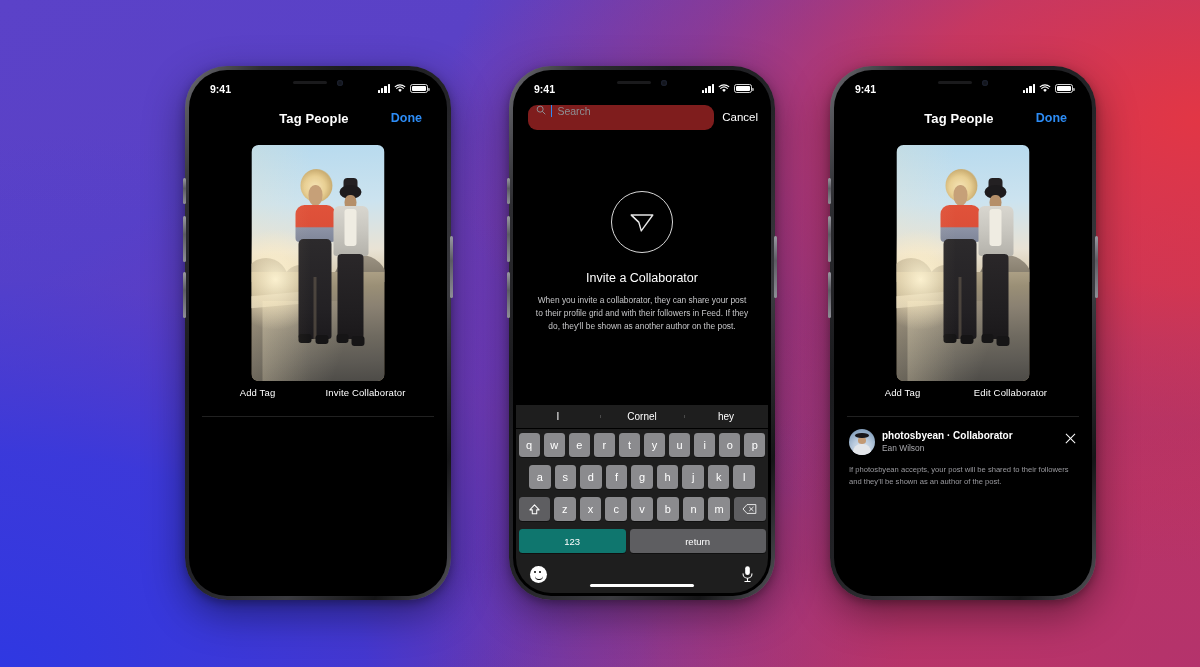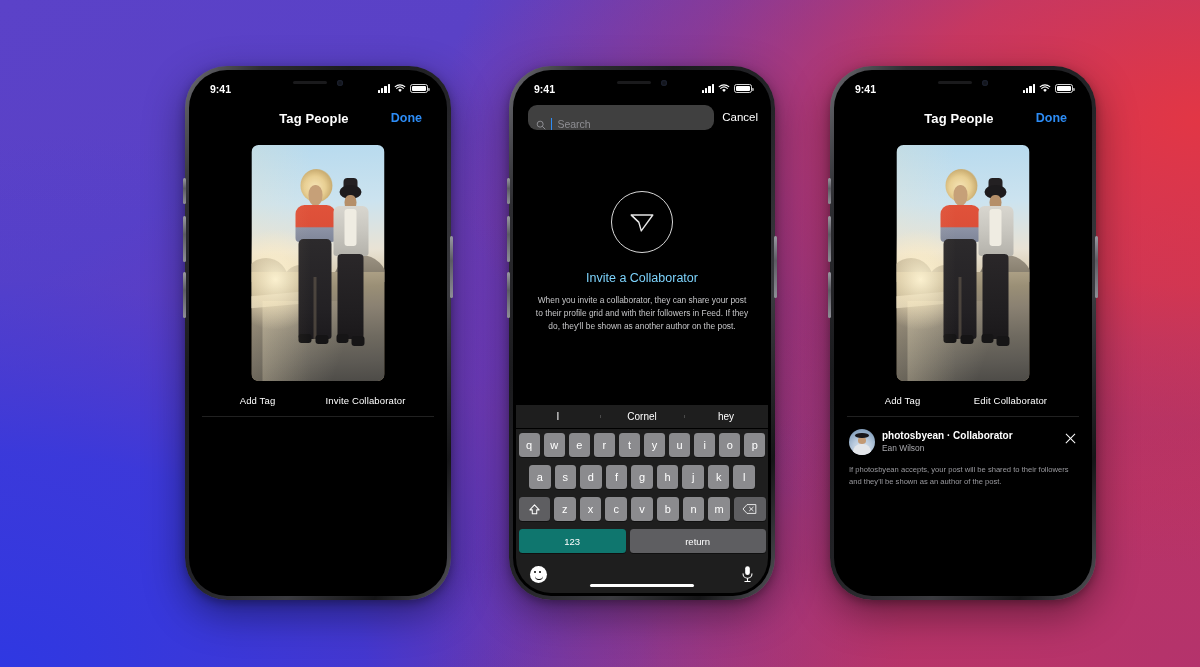--- a/index.html
+++ b/index.html
@@ -211,21 +211,21 @@
   .pb-shoeR { position: absolute; left: 75%; top: 81%; width: 10%; height: 4%; background: #161516; border-radius: 3px; }
   .photo-grain {
     position: absolute; inset: 0;
     background: linear-gradient(90deg, rgba(255,230,180,0.16), rgba(0,0,0,0) 45%);
     pointer-events: none;
   }
 
   
   .action-row {
     position: absolute; left: 0; right: 0; top: 314px;
-    display: flex; align-items: center;
+    display: flex; align-items: flex-start;
     padding: 0 18px; height: 26px;
   }
   .action-row .act {
     color: #fff; font-size: 9.5px; letter-spacing: 0.15px;
   }
   .act-left  { flex: 0 0 44%; text-align: center; }
   .act-right { flex: 1; text-align: center; }
   .divider {
     position: absolute; left: 10px; right: 10px; top: 343px;
     height: 1px; background: rgba(255,255,255,0.13);
@@ -233,22 +233,22 @@
 
   
   .searchbar-row {
     position: absolute; top: 26px; left: 0; right: 0; height: 36px;
     display: flex; align-items: center; gap: 8px;
     padding: 0 10px 0 12px;
     z-index: 15;
   }
   .searchfield {
     flex: 1; height: 25px; border-radius: 9px;
-    background: #404040;
-    display: flex; align-items: flex-end; gap: 5px;
+    background: #7f1d1d;
+    display: flex; align-items: flex-start; gap: 5px;
     padding: 0 8px;
     position: relative;
   }
   .mag {
     width: 10px; height: 10px; flex: 0 0 auto; position: relative;
   }
   .caret {
     width: 1.4px; height: 12px; background: #2d8cf5; flex: 0 0 auto;
   }
   .search-ph { color: #8e8e93; font-size: 10.5px; }
@@ -259,21 +259,21 @@
     position: absolute; top: 118px; left: 0; right: 0;
     display: flex; flex-direction: column; align-items: center;
     padding: 0 18px;
   }
   .send-circle {
     width: 62px; height: 62px; border-radius: 50%;
     border: 1.4px solid #d8d8d8;
     display: flex; align-items: center; justify-content: center;
   }
   .empty-title {
-    margin-top: 18px; color: #7dd3fc; font-size: 12.5px;
+    margin-top: 18px; color: #ffffff; font-size: 12.5px;
   }
   .empty-body {
     margin-top: 9px; color: #c6c6c8; font-size: 8.4px;
     line-height: 1.55; text-align: center; max-width: 215px;
   }
 
   
   .keyboard {
     position: absolute; left: 0; right: 0; bottom: 0;
     background: #1e1e1e;

